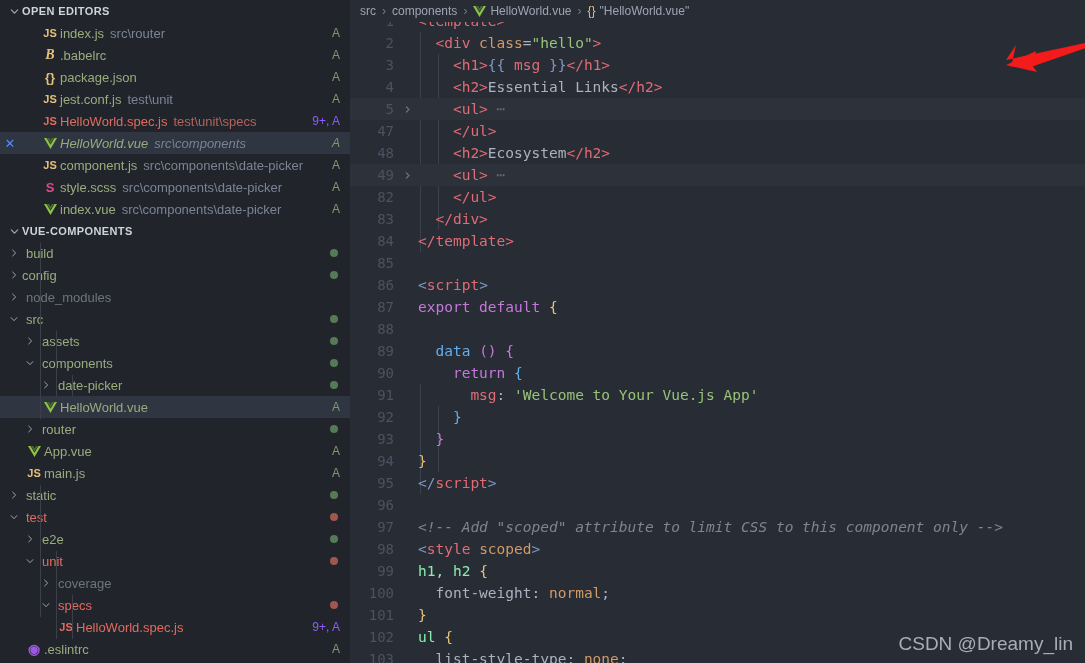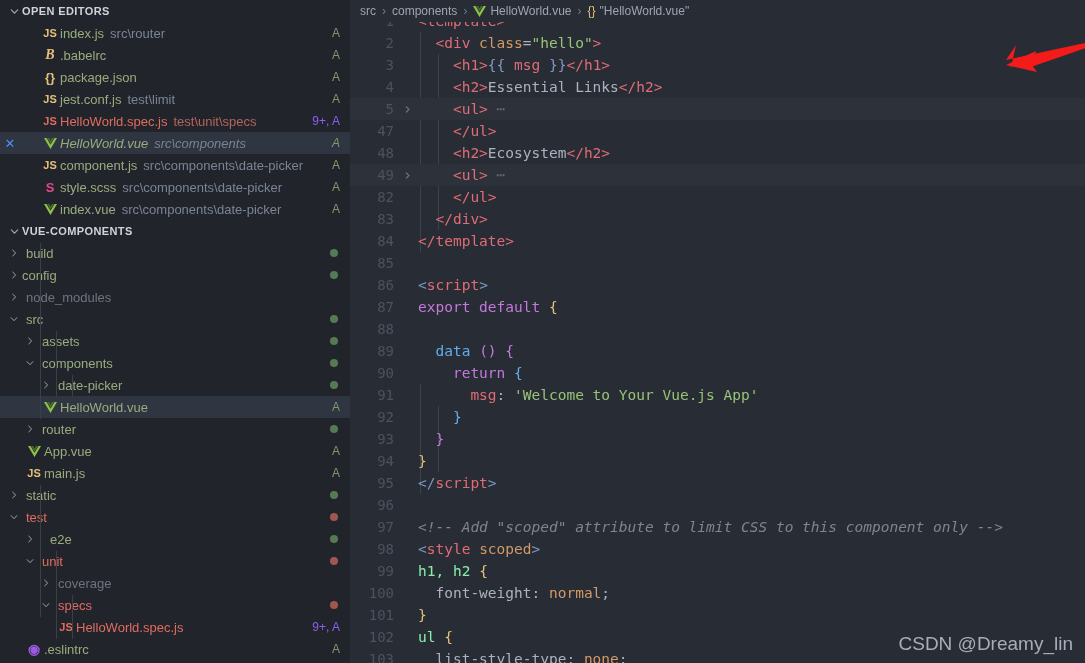--- a/index.html
+++ b/index.html
@@ -264,21 +264,21 @@
           <span class="spacer20"></span>
           <span class="fileicon icon-json">{}</span>
           <span class="fname">package.json</span>
           <span class="badge">A</span>
         </div>
         <div class="row">
           <span class="spacer20"></span>
           <span class="spacer20"></span>
           <span class="fileicon icon-js">JS</span>
           <span class="fname">jest.conf.js</span>
-          <span class="fpath">test\limit</span>
+          <span class="fpath">test\unit</span>
           <span class="badge">A</span>
         </div>
         <div class="row">
           <span class="spacer20"></span>
           <span class="spacer20"></span>
           <span class="fileicon icon-js-red">JS</span>
           <span class="fname red">HelloWorld.spec.js</span>
           <span class="fpath red">test\unit\specs</span>
           <span class="badge red">9+, A</span>
         </div>
@@ -466,21 +466,21 @@
           <span class="fold-name red" style="margin-left: 4px;">test</span>
           <span class="badge-dot dot-red"></span>
         </div>
         <div class="row">
           <span class="row-indent" style="width: 22px;"></span>
           <span class="chev">
             <svg width="10" height="10" viewBox="0 0 12 12">
               <path d="M4.4 2.5 L8 6 L4.4 9.5" stroke="currentColor" stroke-width="1.2" fill="none" stroke-linecap="round"></path>
             </svg>
           </span>
-          <span class="fold-name" style="margin-left: 12px;">e2e</span>
+          <span class="fold-name" style="margin-left: 4px;">e2e</span>
           <span class="badge-dot dot-green"></span>
         </div>
         <div class="row">
           <span class="row-indent" style="width: 22px;"></span>
           <span class="chev">
             <svg width="10" height="10" viewBox="0 0 12 12">
               <path d="M2.5 4.4 L6 8 L9.5 4.4" stroke="currentColor" stroke-width="1.2" fill="none" stroke-linecap="round"></path>
             </svg>
           </span>
           <span class="fold-name red" style="margin-left: 4px;">unit</span>

